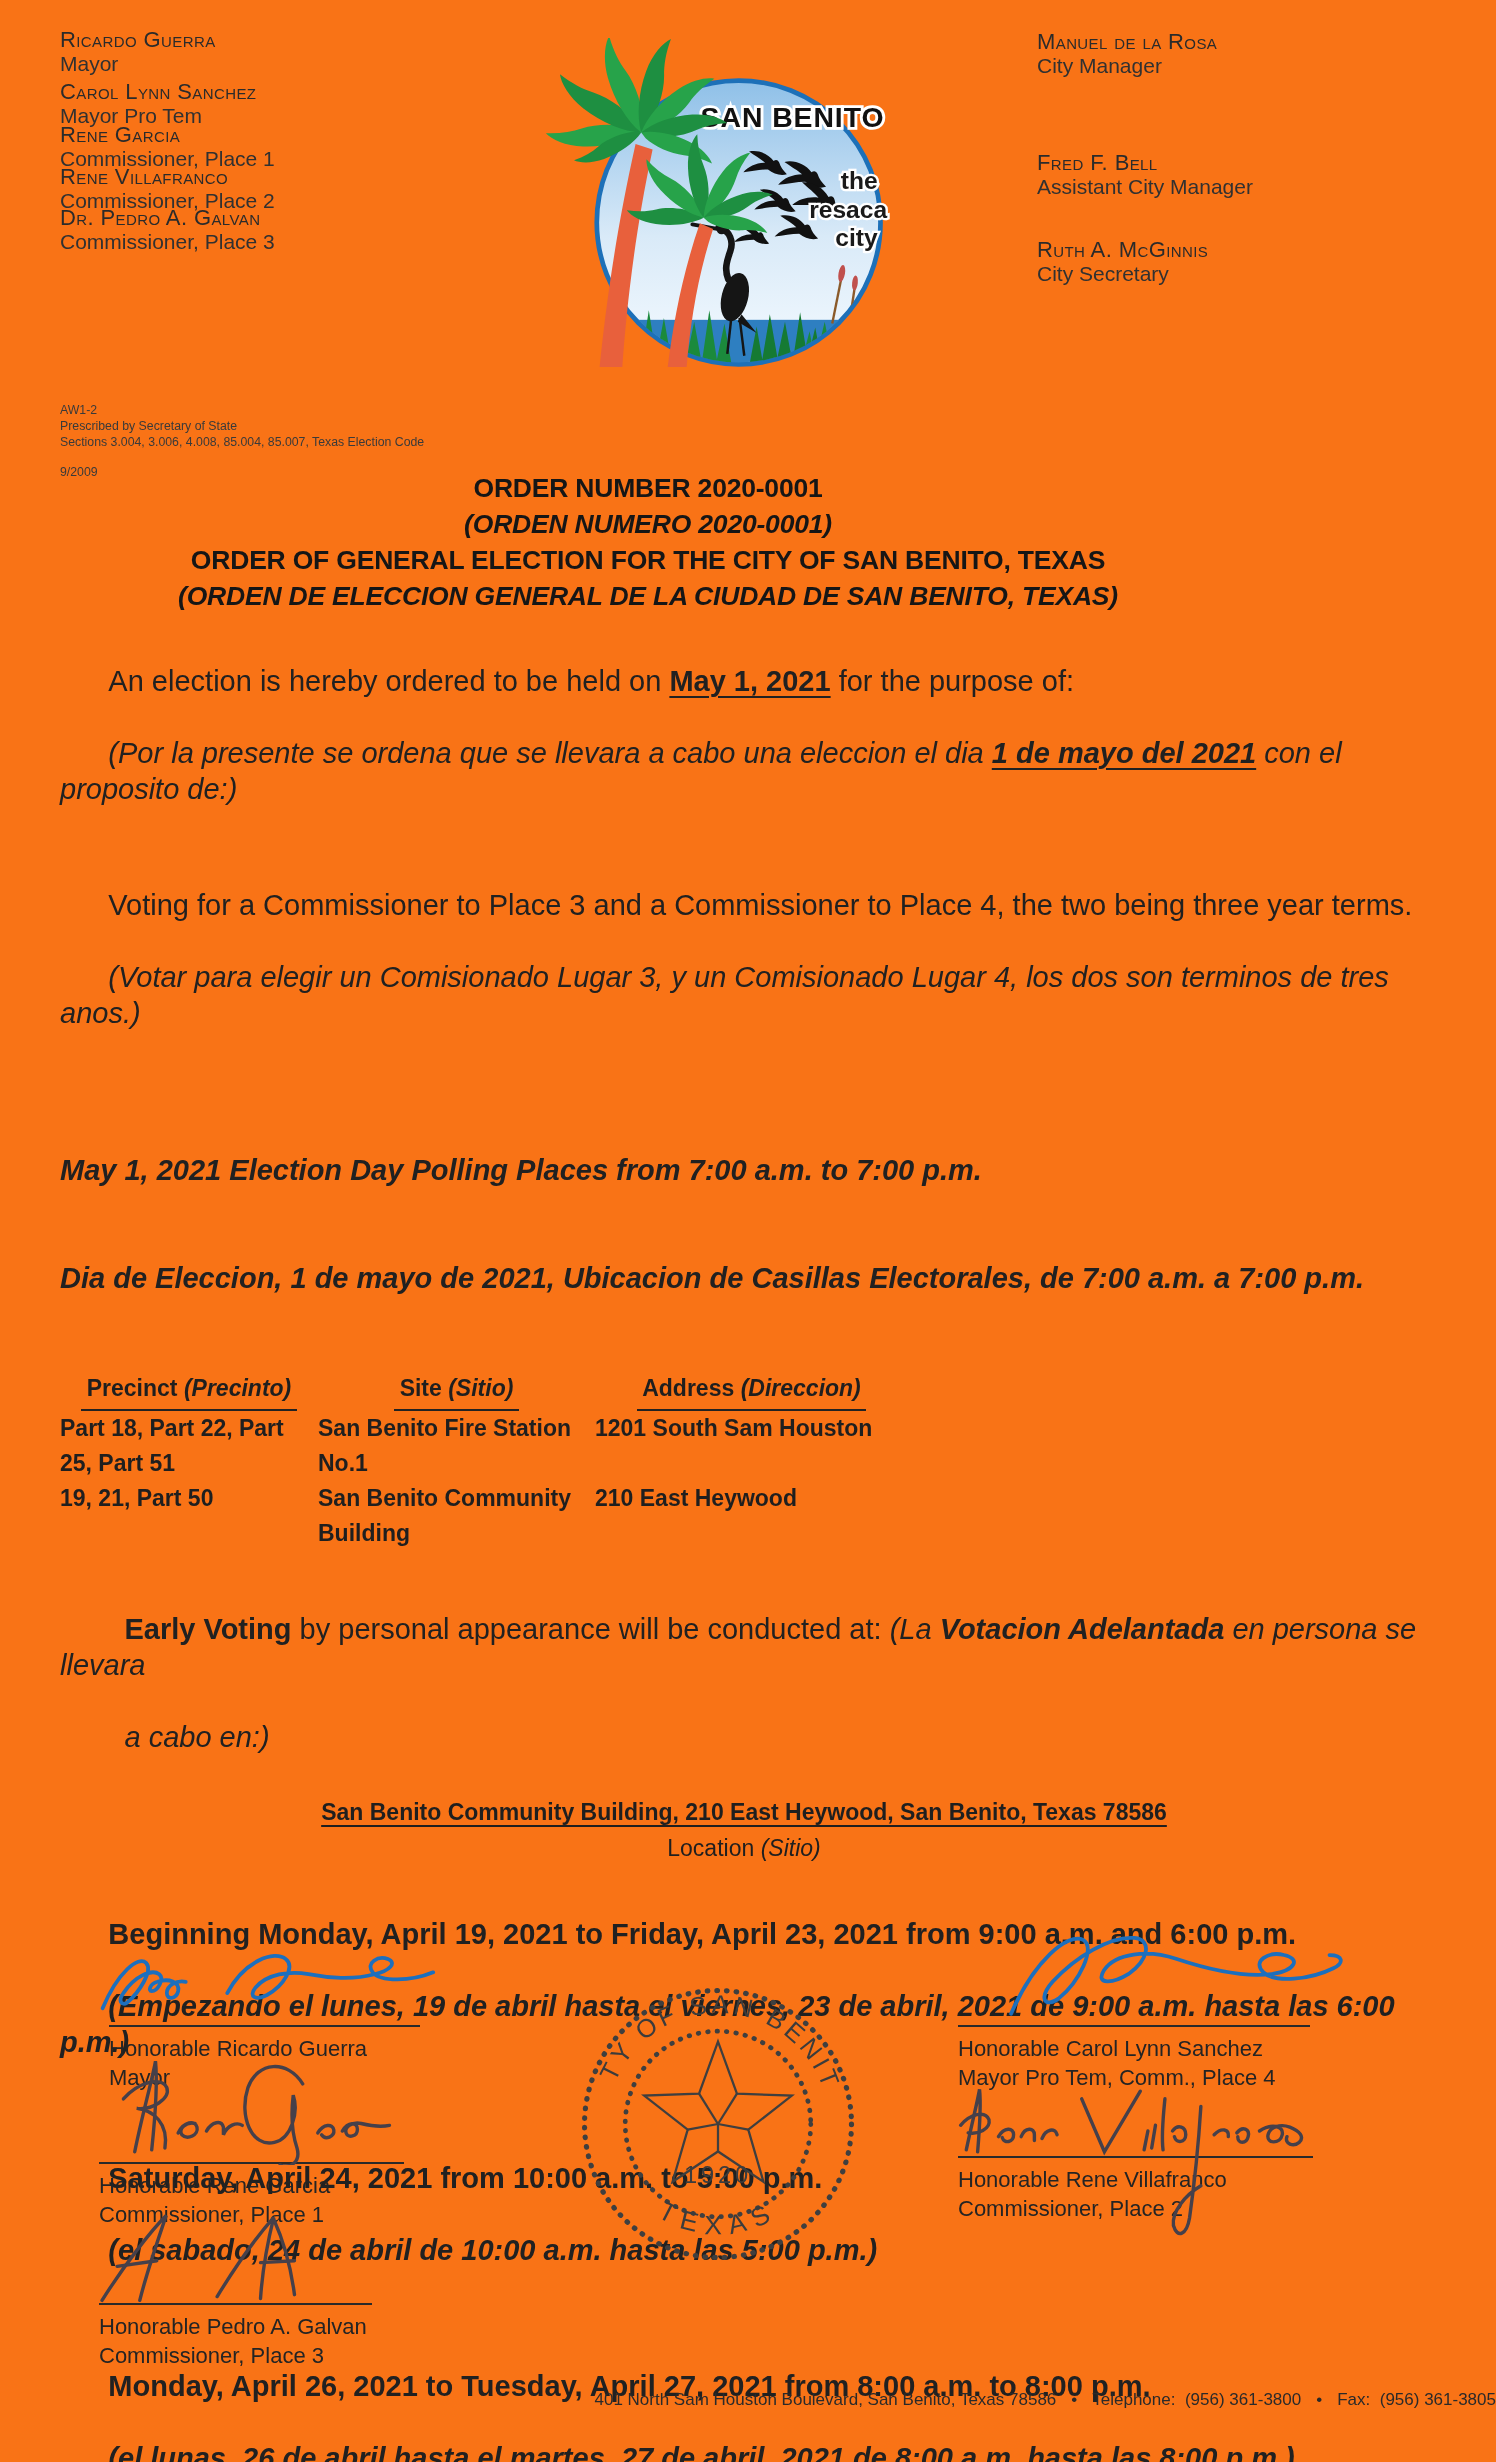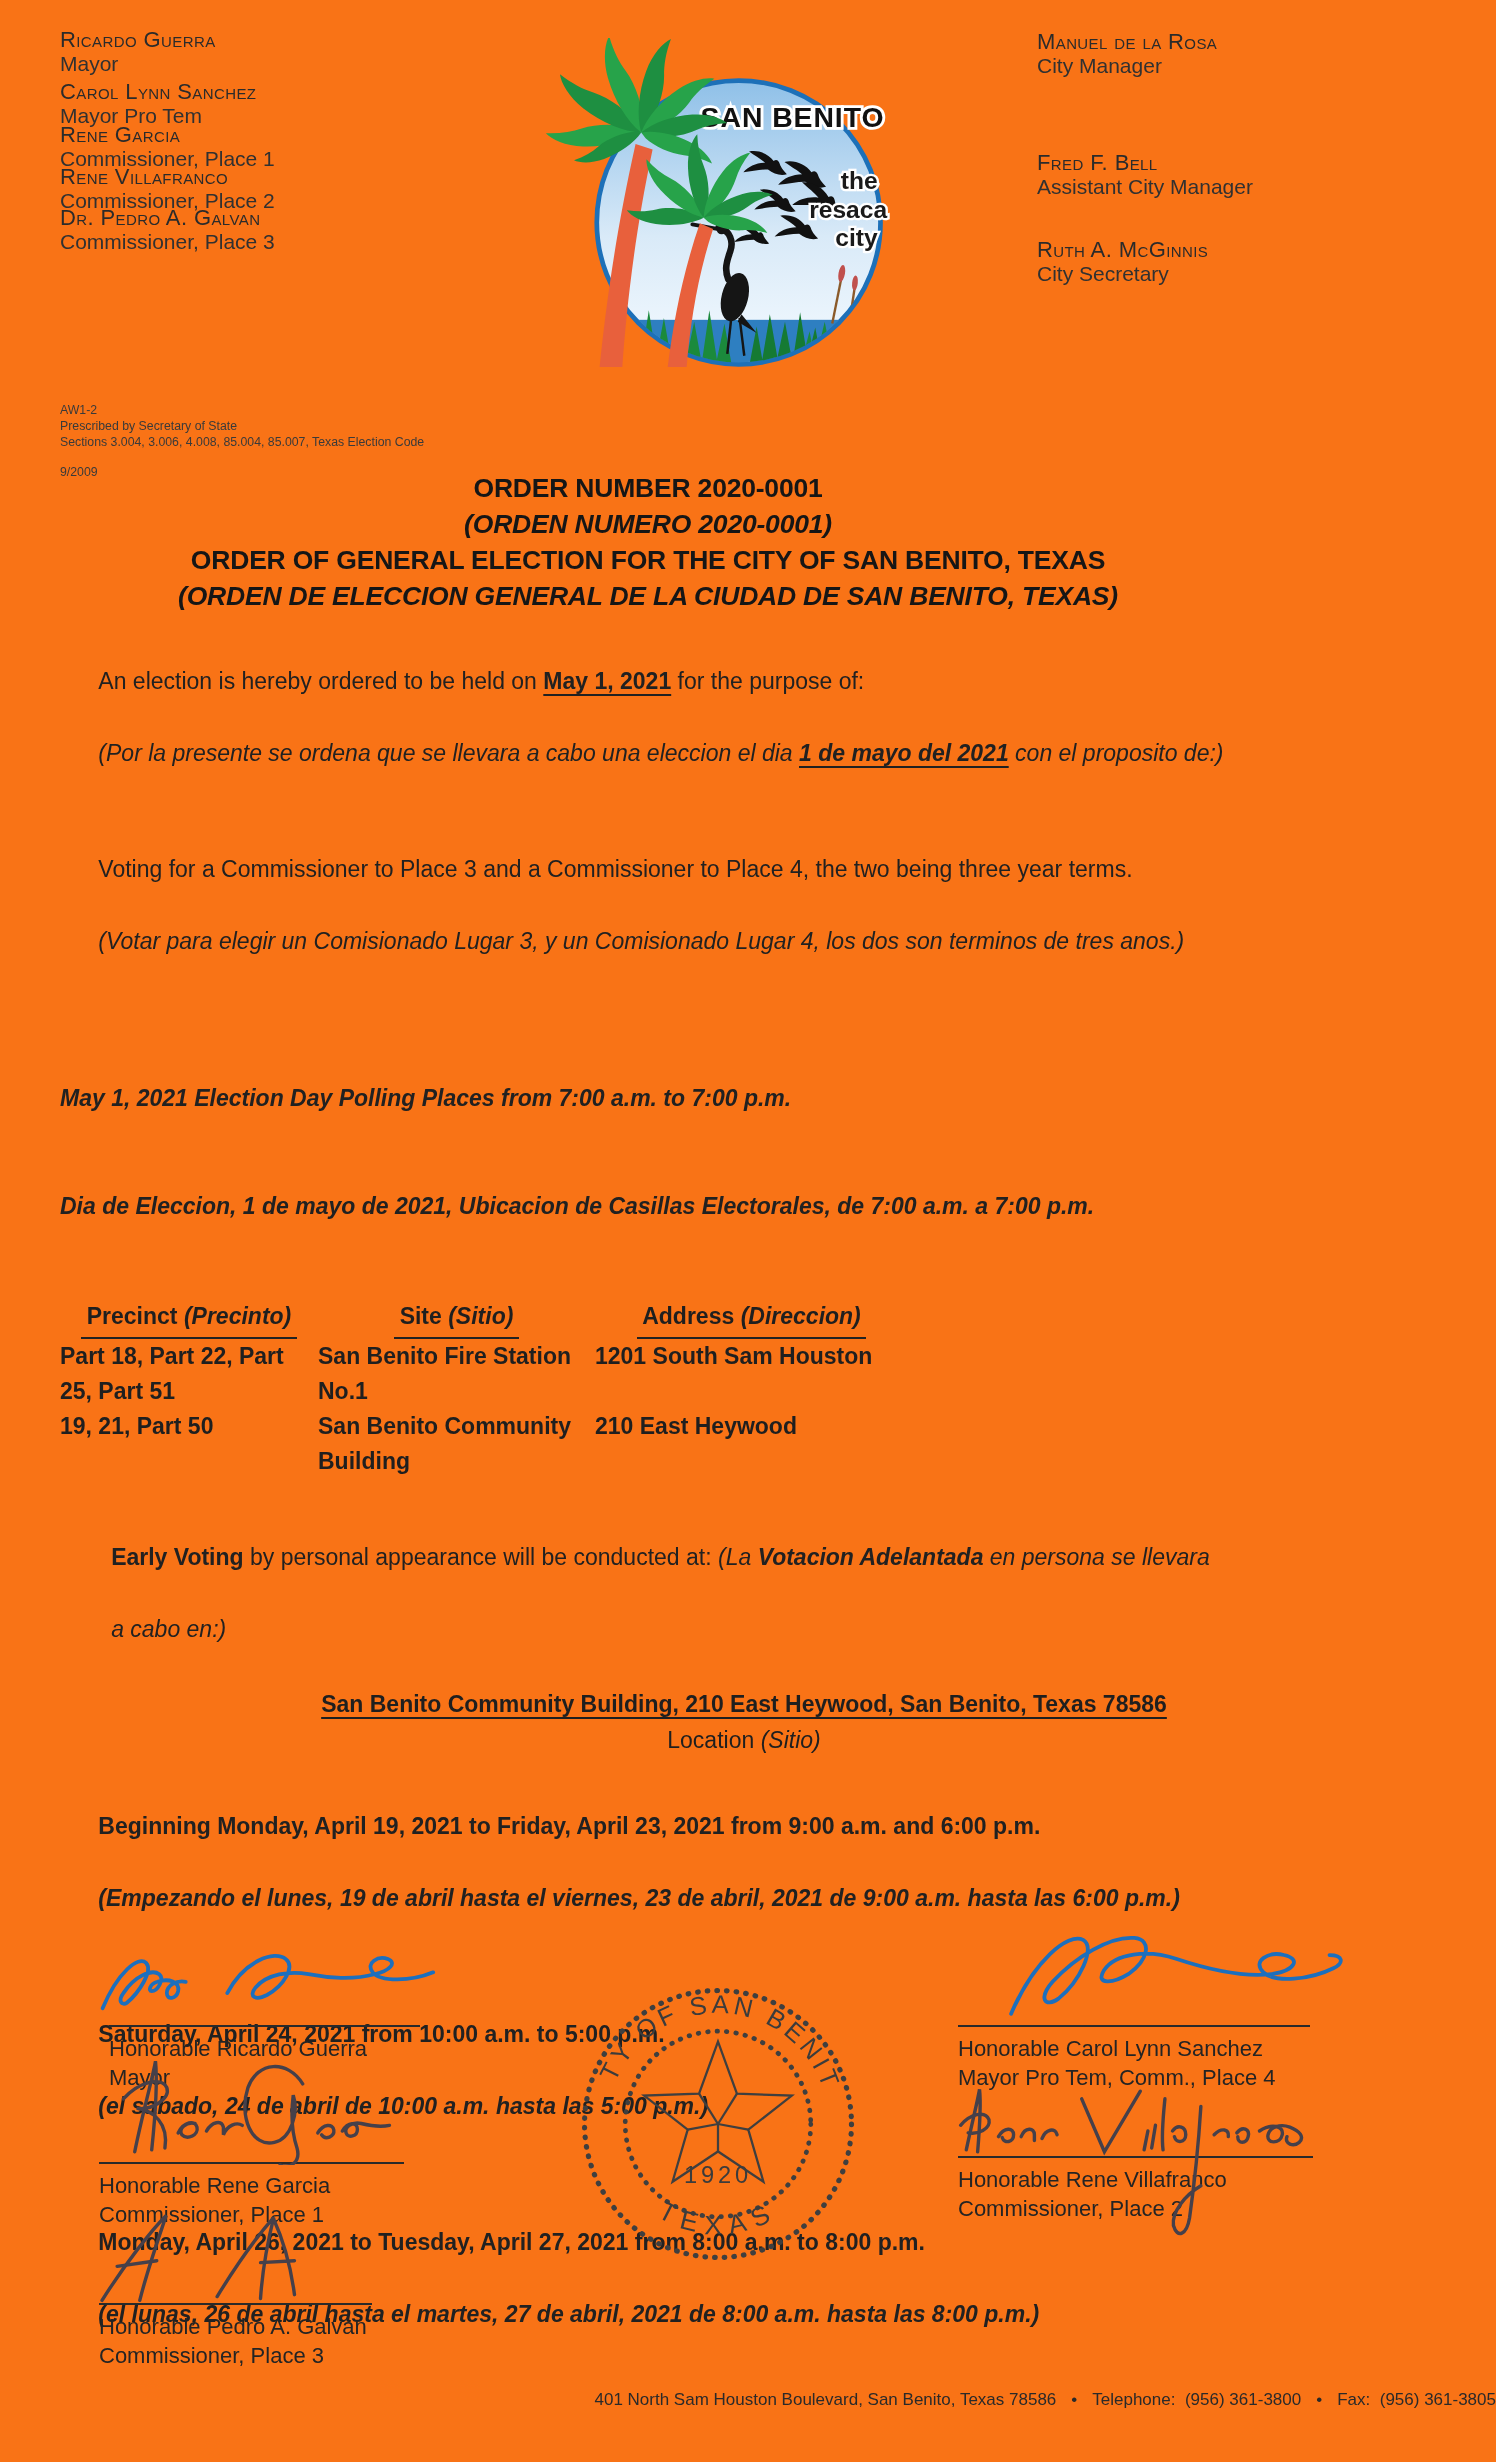--- a/index.html
+++ b/index.html
@@ -15,21 +15,21 @@
   
   .form-meta{position:absolute;left:60px;top:402px;font-size:12.3px;line-height:16px;color:#3a3a3a}
   .form-meta .rev{margin-top:14px}
 
   
   .title-block{position:absolute;left:0;top:470px;width:1296px;text-align:center;
                font-size:26.5px;font-weight:bold;line-height:36px;color:#161616;letter-spacing:-0.2px}
 
   
   .body-block{position:absolute;left:60px;top:627px;width:1368px}
-  .para{font-size:23px;line-height:36px;white-space:pre-wrap;color:#212121;margin:0}
+  .para{font-size:29px;line-height:36px;white-space:pre-wrap;color:#212121;margin:0}
   .b{font-weight:bold}
   .i{font-style:italic}
   .u{text-decoration:underline;text-decoration-thickness:1.9px;text-underline-offset:4.7px}
   .mt8{margin-top:7.6px}.mt14{margin-top:13.3px}.mt16{margin-top:15px}
   .mt26{margin-top:24.6px}.mt30{margin-top:28px}
   .center{}
 
   .ptable{font-size:23px}
   .hrow,.brow{display:grid;grid-template-columns:258px 277px 313px}
   .hrow{line-height:40px}

